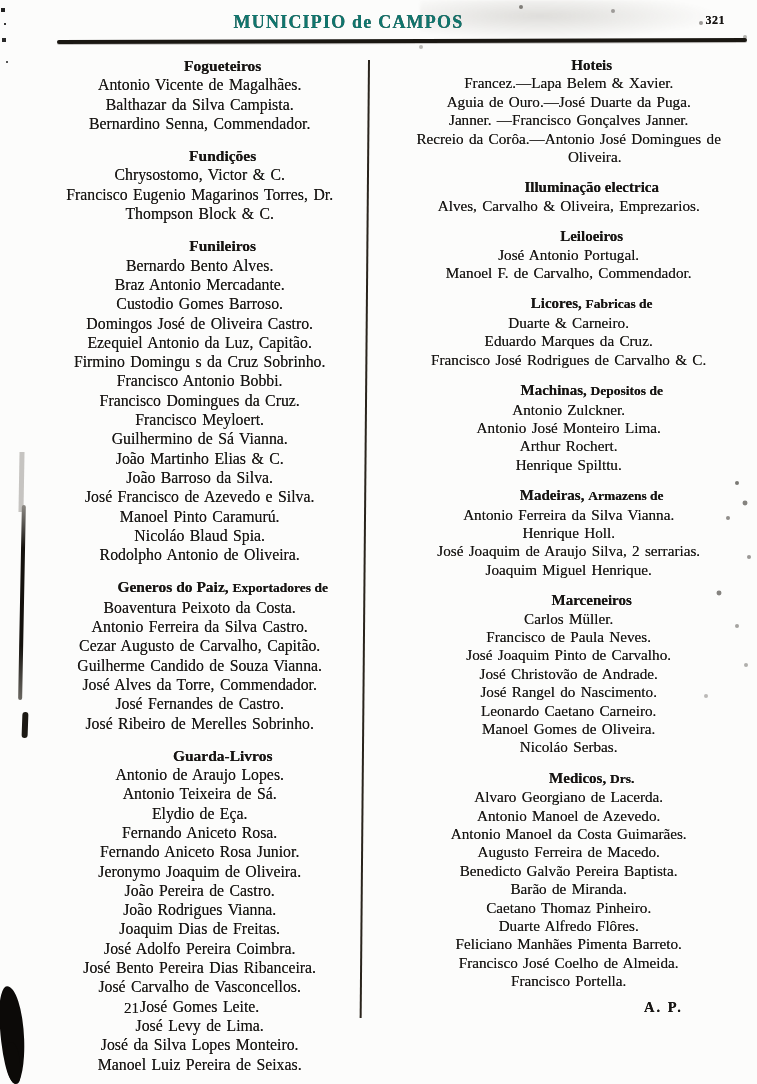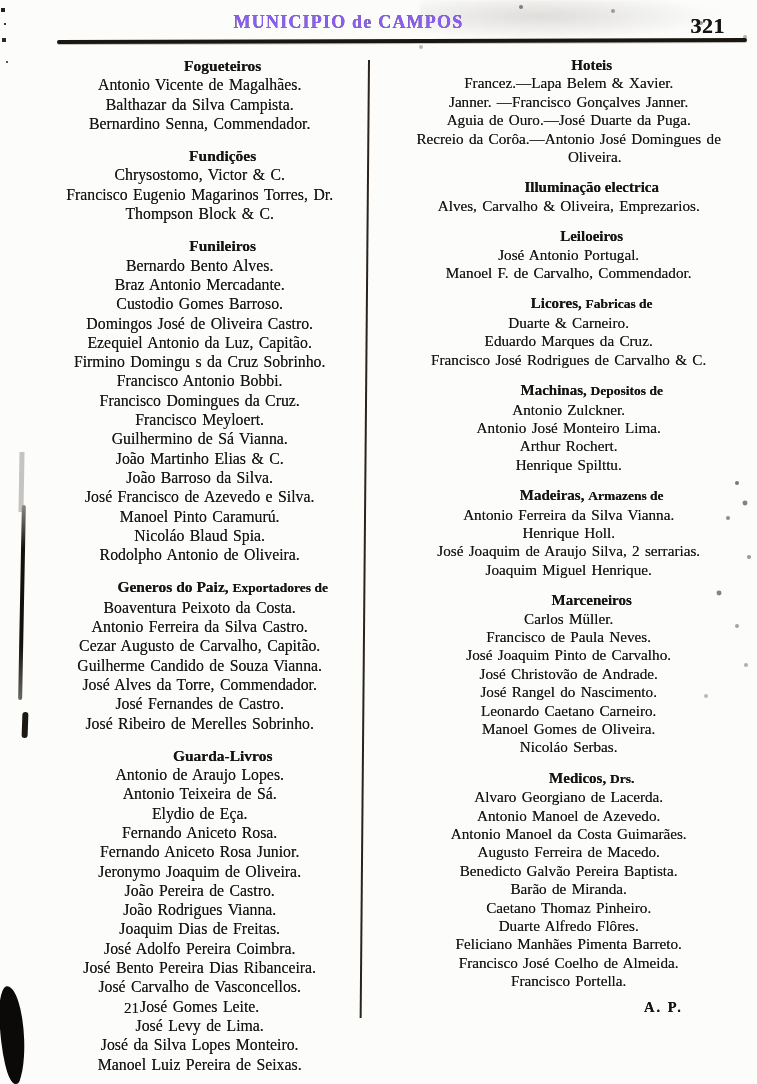--- a/index.html
+++ b/index.html
@@ -7,24 +7,24 @@
     width:757px;height:1084px;position:relative;overflow:hidden;
     background:#fcfcfb;
     font-family:"Liberation Serif", serif;
     color:#161412;
   }
   
   .page-header{position:absolute;top:12px;left:0;width:757px;height:30px;}
   .page-title{
     position:absolute;left:0;right:60px;text-align:center;
     font-size:18px;font-weight:bold;letter-spacing:1.2px;
-    color:#8b5cf6;text-shadow:0 0 .6px rgba(10,8,5,.8);
+    color:#0f766e;text-shadow:0 0 .6px rgba(10,8,5,.8);
   }
   .page-number{
-    position:absolute;right:32px;top:1px;font-size:22px;font-weight:bold;
+    position:absolute;right:32px;top:1px;font-size:12px;font-weight:bold;
     letter-spacing:.5px;text-shadow:0 0 .6px rgba(10,8,5,.8);
   }
   .header-rule{
     position:absolute;left:57px;top:39px;width:690px;height:4px;
     background:#1a1712;border-radius:2px;transform:rotate(-0.15deg);
     box-shadow:0 1px 0 rgba(30,25,18,.25);
   }
   
   .columns{position:absolute;left:44px;top:56px;width:706px;display:flex;}
   .column{display:block;text-align:center;}
@@ -165,22 +165,22 @@
         <div class="entry">José Gomes Leite.</div>
         <div class="entry">José Levy de Lima.</div>
         <div class="entry">José da Silva Lopes Monteiro.</div>
         <div class="entry">Manoel Luiz Pereira de Seixas.</div>
       </section>
     </div>
   <div class="column col-right">
       <section class="section">
         <div class="heading"><span class="heading-main">Hoteis</span></div>
         <div class="entry">Francez.—Lapa Belem &amp; Xavier.</div>
+        <div class="entry">Aguia de Ouro.—José Duarte da Puga.</div>
         <div class="entry">Janner. —Francisco Gonçalves Janner.</div>
-        <div class="entry">Aguia de Ouro.—José Duarte da Puga.</div>
         <div class="entry">Recreio da Corôa.—Antonio José Domingues de Oliveira.</div>
       </section>
       <section class="section">
         <div class="heading"><span class="heading-main">Illuminação electrica</span></div>
         <div class="entry">Alves, Carvalho &amp; Oliveira, Emprezarios.</div>
       </section>
       <section class="section">
         <div class="heading"><span class="heading-main">Leiloeiros</span></div>
         <div class="entry">José Antonio Portugal.</div>
         <div class="entry">Manoel F. de Carvalho, Commendador.</div>

